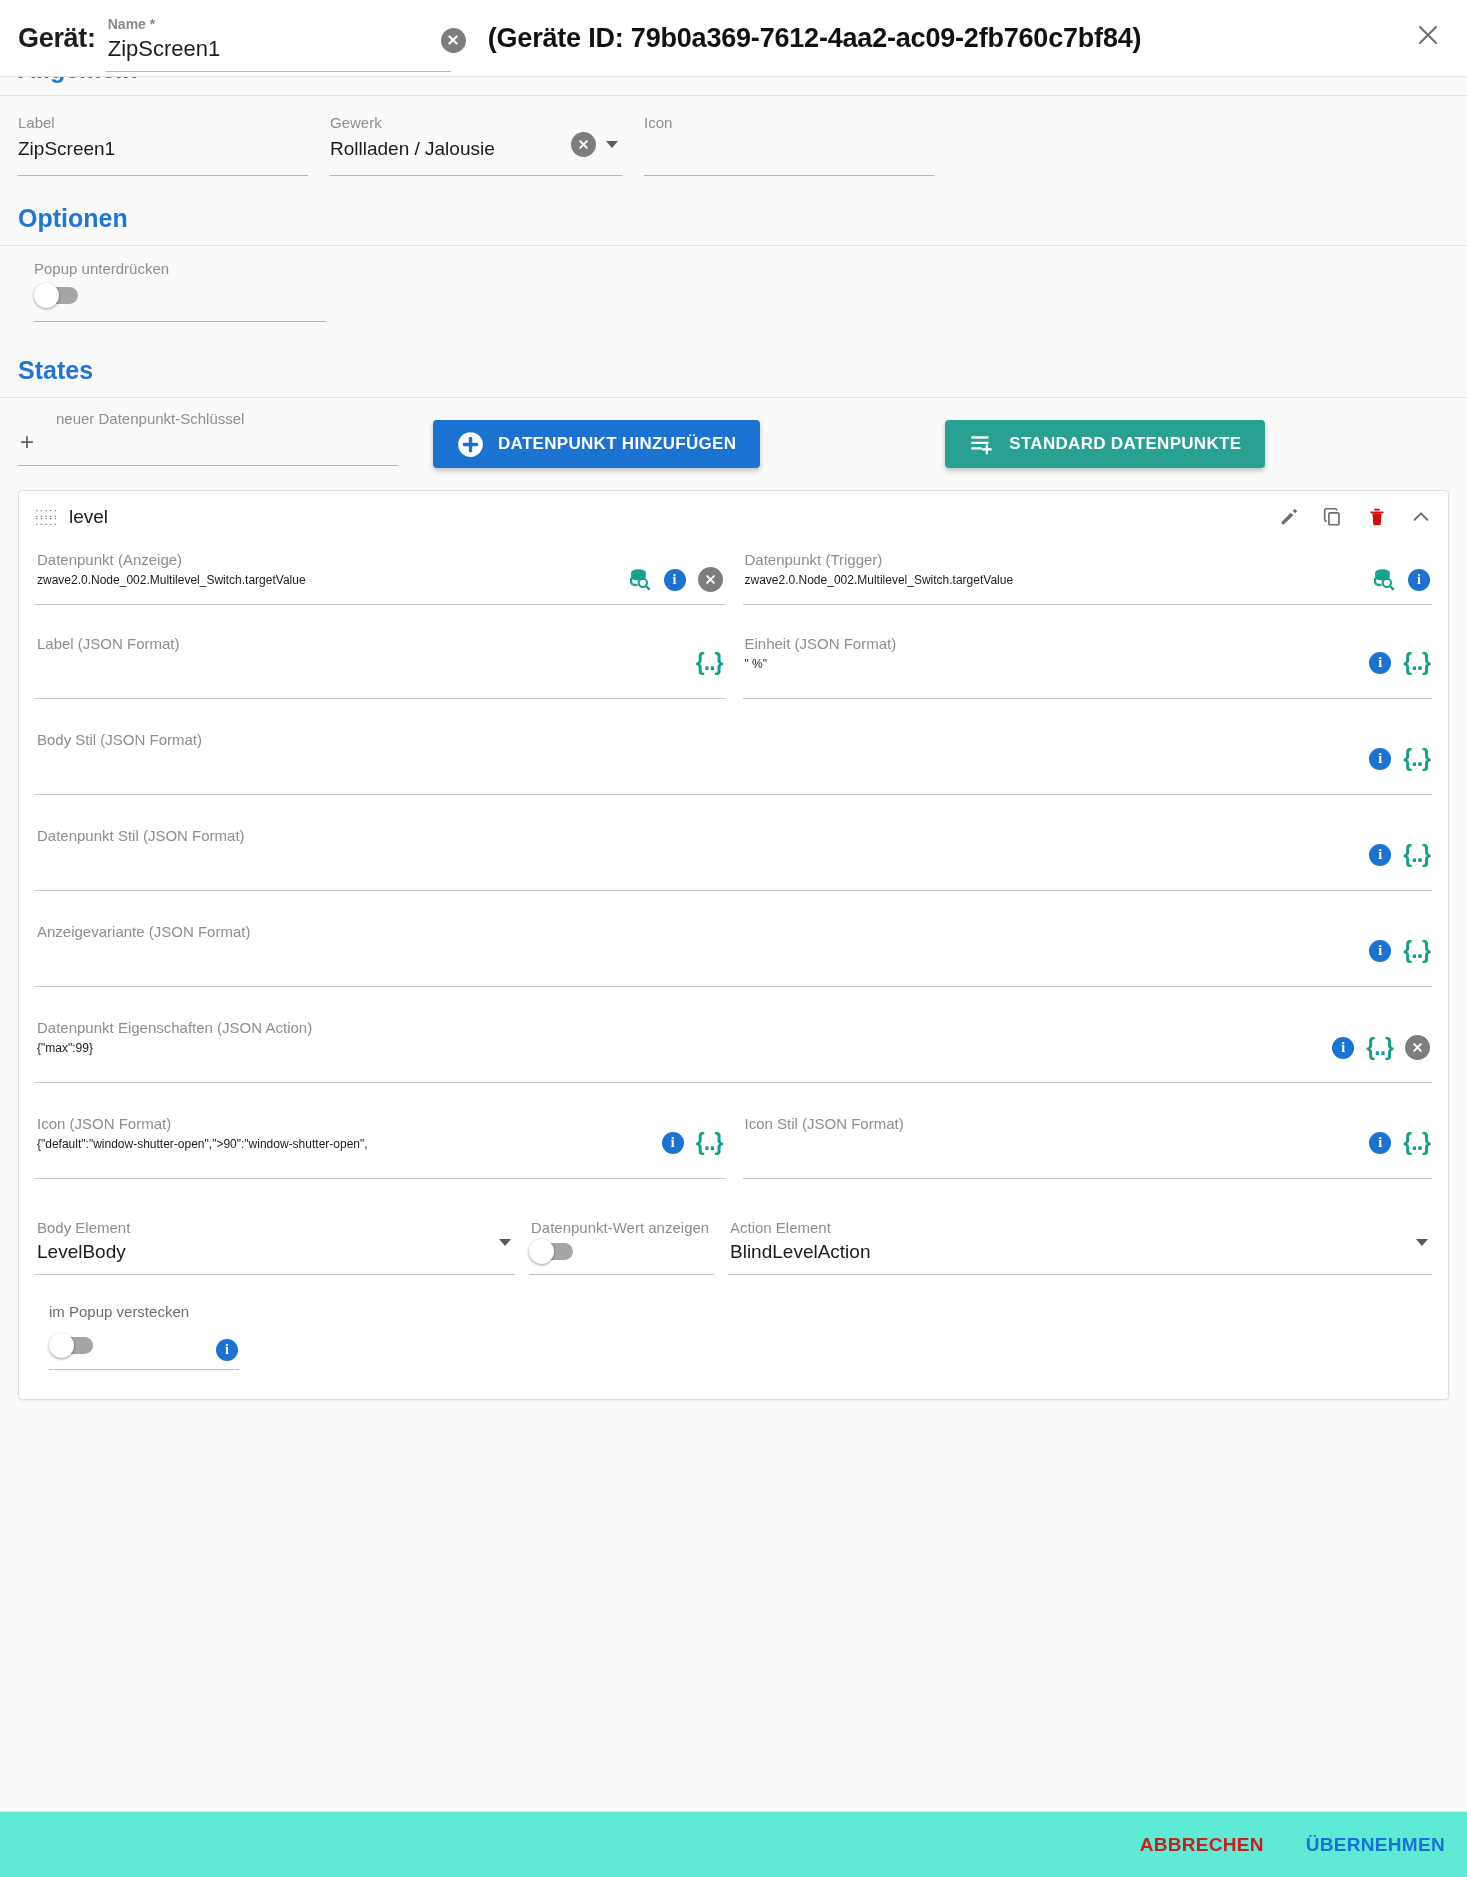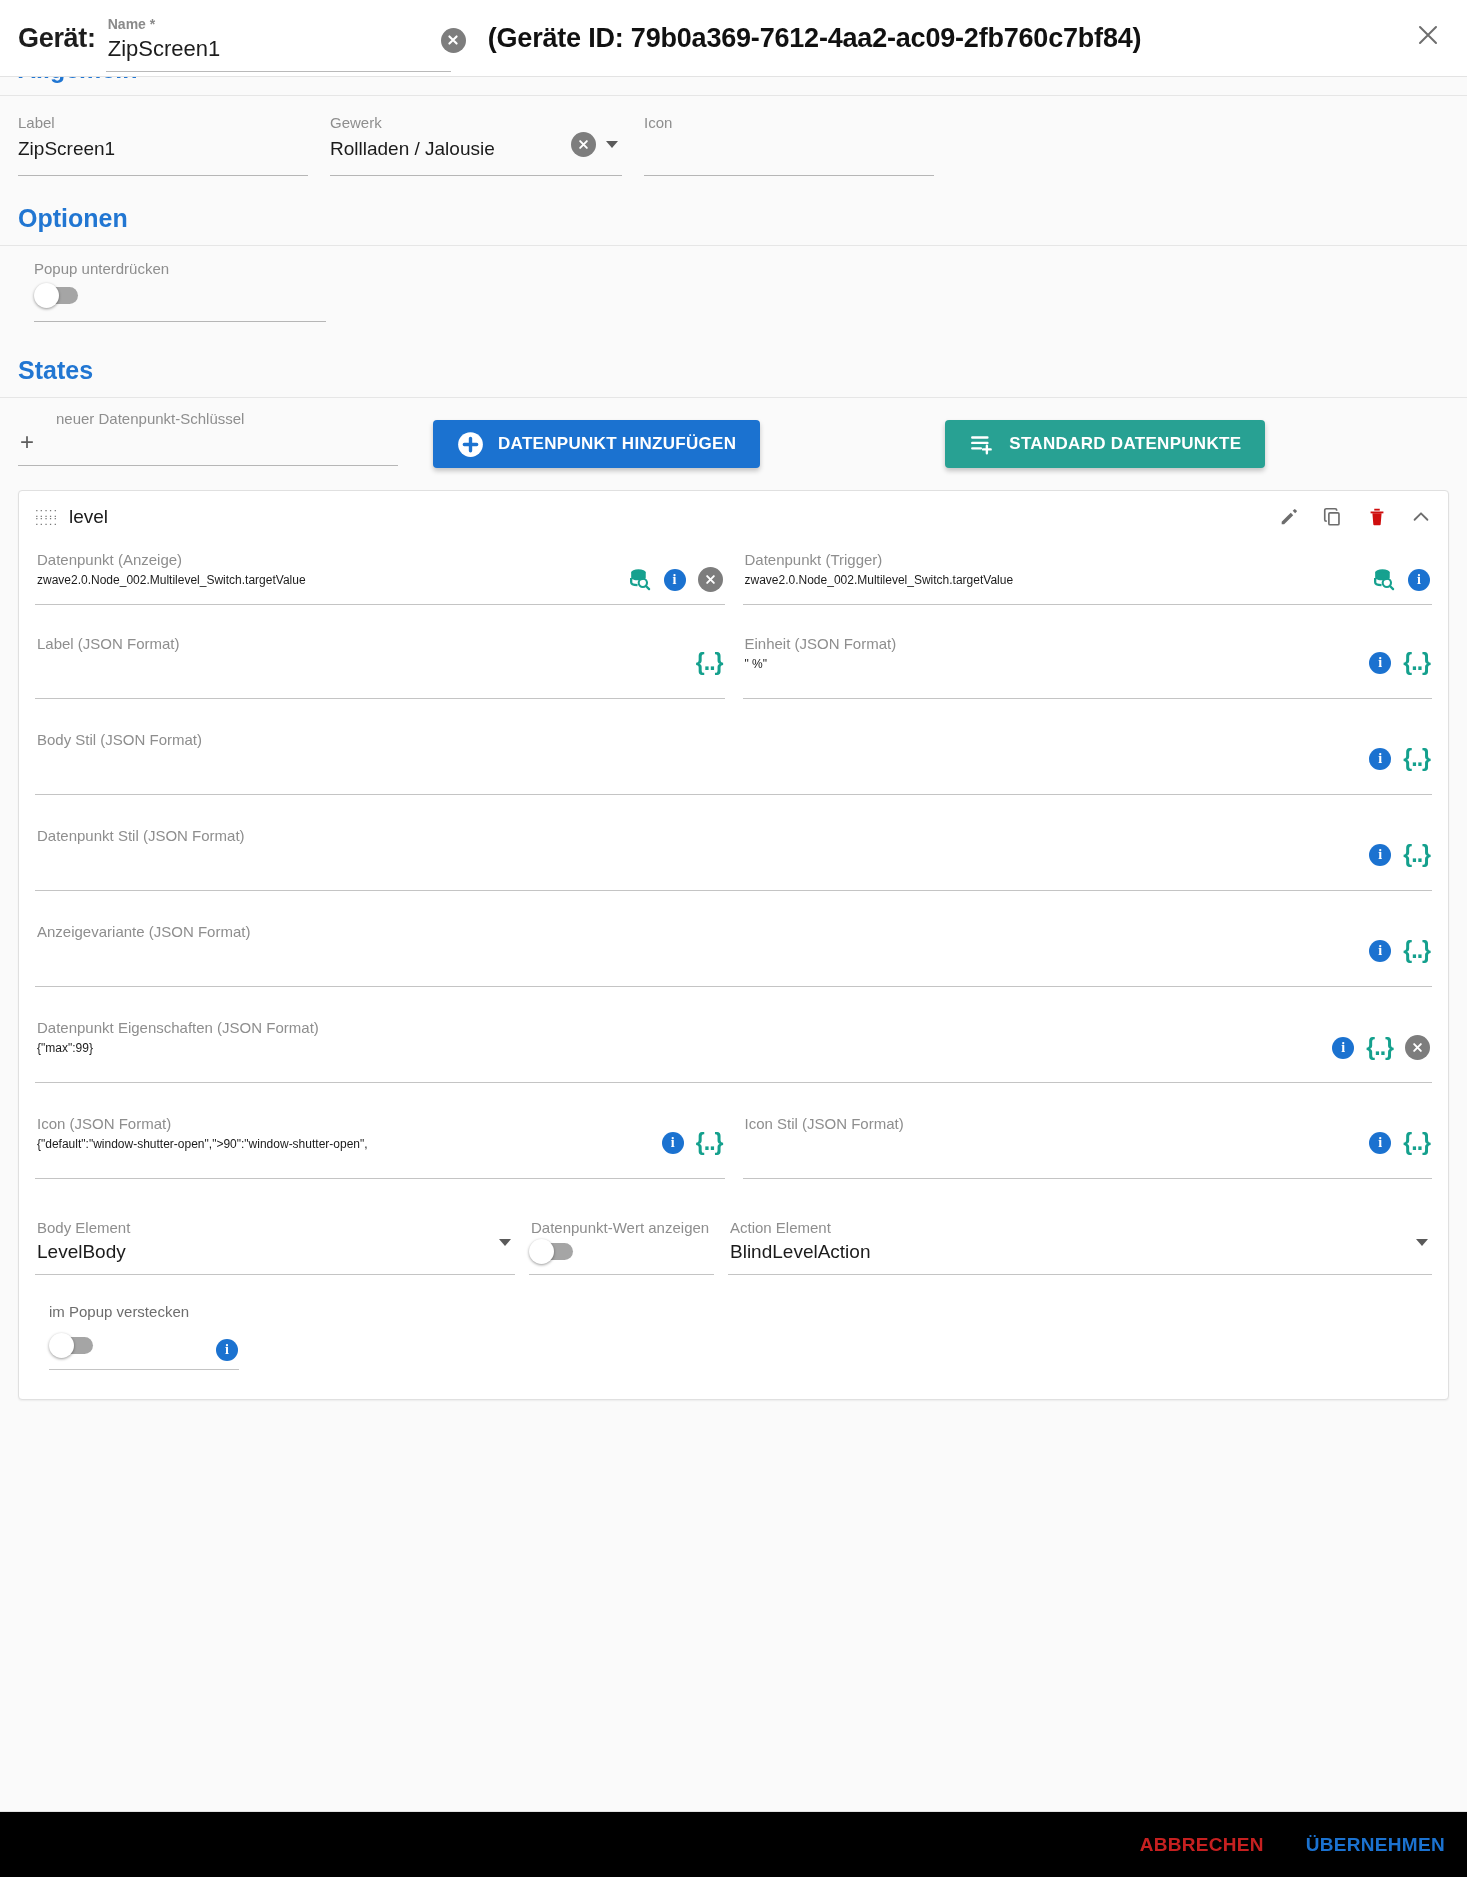--- a/index.html
+++ b/index.html
@@ -153,21 +153,21 @@
   .sel2 .ul{bottom:16px;}
 
   .hide-row{position:relative;height:84px;margin-top:8px;padding-left:4px;}
   .hide-row .lbl{font-size:15px;color:#6d6d6d;position:absolute;top:4px;left:14px;}
   .hide-row .toggle{position:absolute;left:14px;top:28px;}
   .hide-row .info-dot{position:absolute;left:181px;top:40px;}
   .hide-row .ul{position:absolute;left:14px;width:190px;top:70px;height:1px;background:#c4c4c4;}
 
   
   .dlg-footer{
-    flex:0 0 66px;height:66px;background:#000000;border-top:1px solid #e3e3e3;
+    flex:0 0 66px;height:66px;background:#5eead4;border-top:1px solid #e3e3e3;
     display:flex;align-items:center;justify-content:flex-end;gap:10px;padding-right:6px;
     box-sizing:border-box;
   }
   .fbtn{background:none;border:none;font-family:inherit;font-size:19px;font-weight:700;
         letter-spacing:.3px;cursor:pointer;padding:10px 16px;}
   .fbtn-cancel{color:#c62020;}
   .fbtn-ok{color:#1b72d0;}
 </style>
 </head>
 <body>
@@ -411,21 +411,21 @@
           <div class="lbl">Anzeigevariante (JSON Format)</div>
           <div class="val"></div>
           <div class="icons">
             <span class="info-dot">i</span>
             <span class="json-braces">{..}</span>
           </div>
           <div class="ul"></div>
         </div>
 
         <div class="f-row f-row-tall">
-          <div class="lbl">Datenpunkt Eigenschaften (JSON Format)</div>
+          <div class="lbl">Datenpunkt Eigenschaften (JSON Action)</div>
           <div class="val">{"max":99}</div>
           <div class="icons">
             <span class="info-dot">i</span>
             <span class="json-braces">{..}</span>
             <span class="clear-circle">
               <svg width="13" height="13" viewBox="0 0 14 14" aria-hidden="true">
                 <path d="M3.4 3.4 L10.6 10.6 M10.6 3.4 L3.4 10.6" stroke="#fff" stroke-width="2.1" stroke-linecap="round"></path>
               </svg>
             </span>
           </div>

